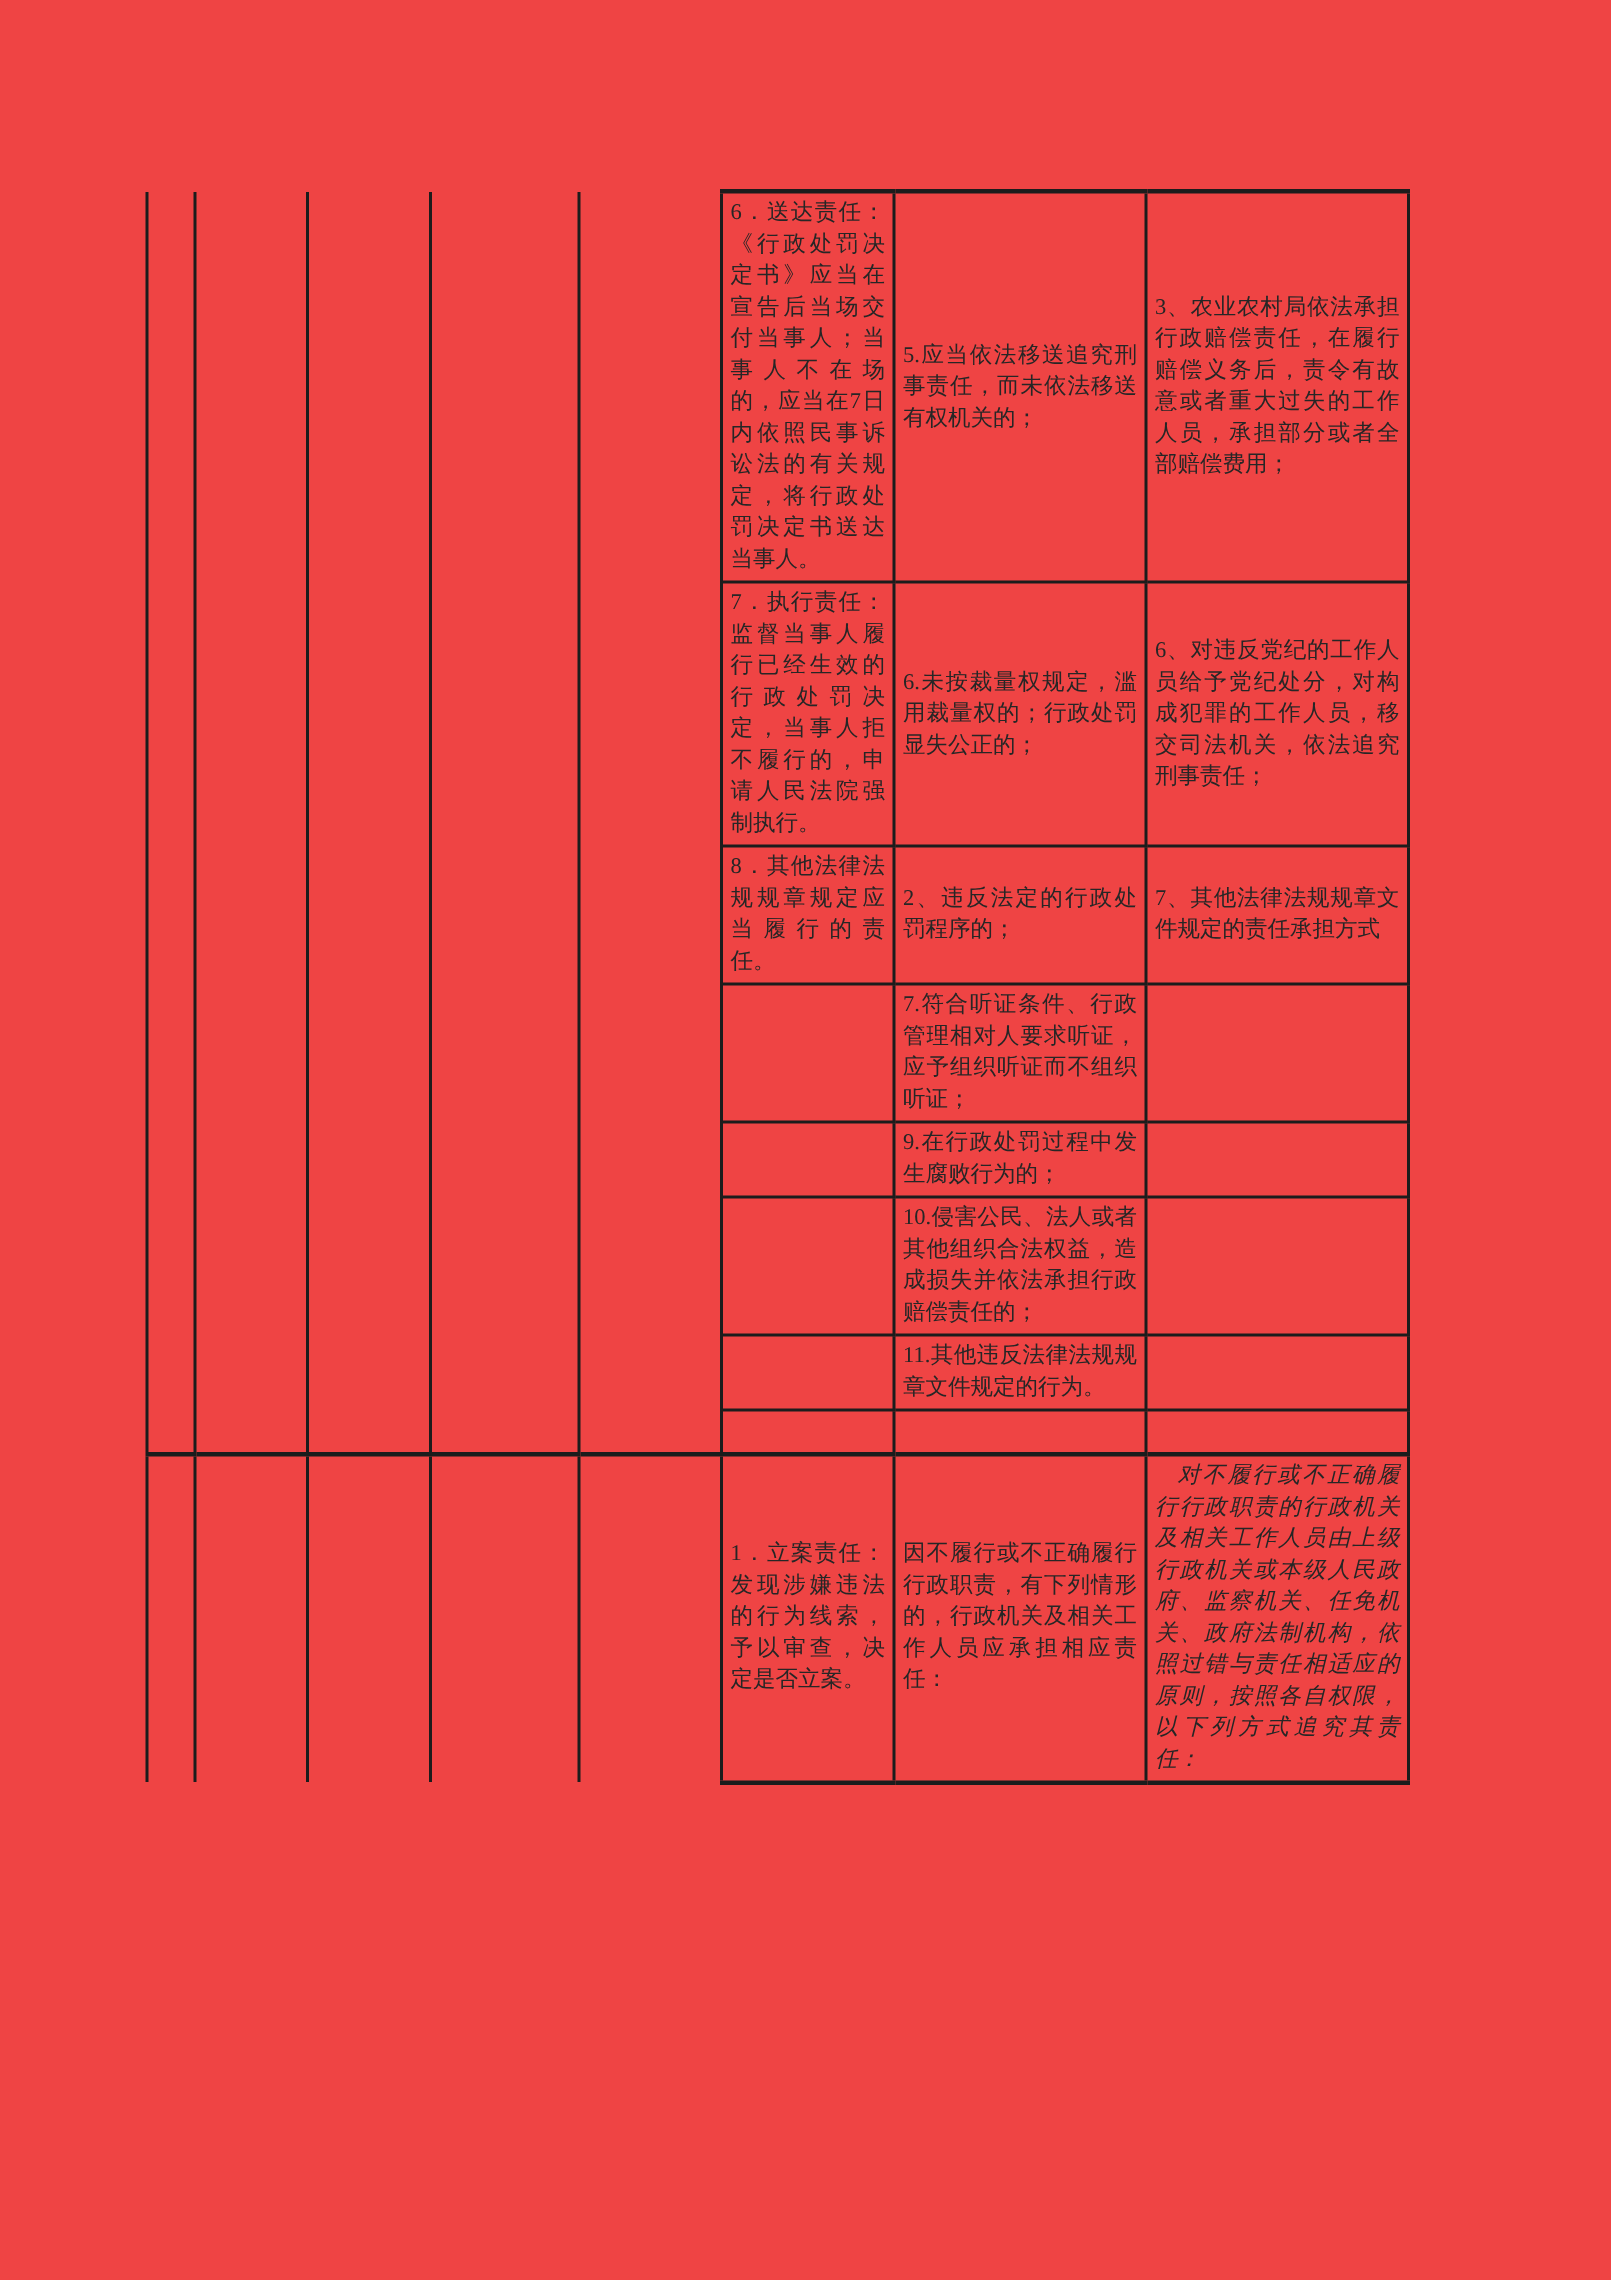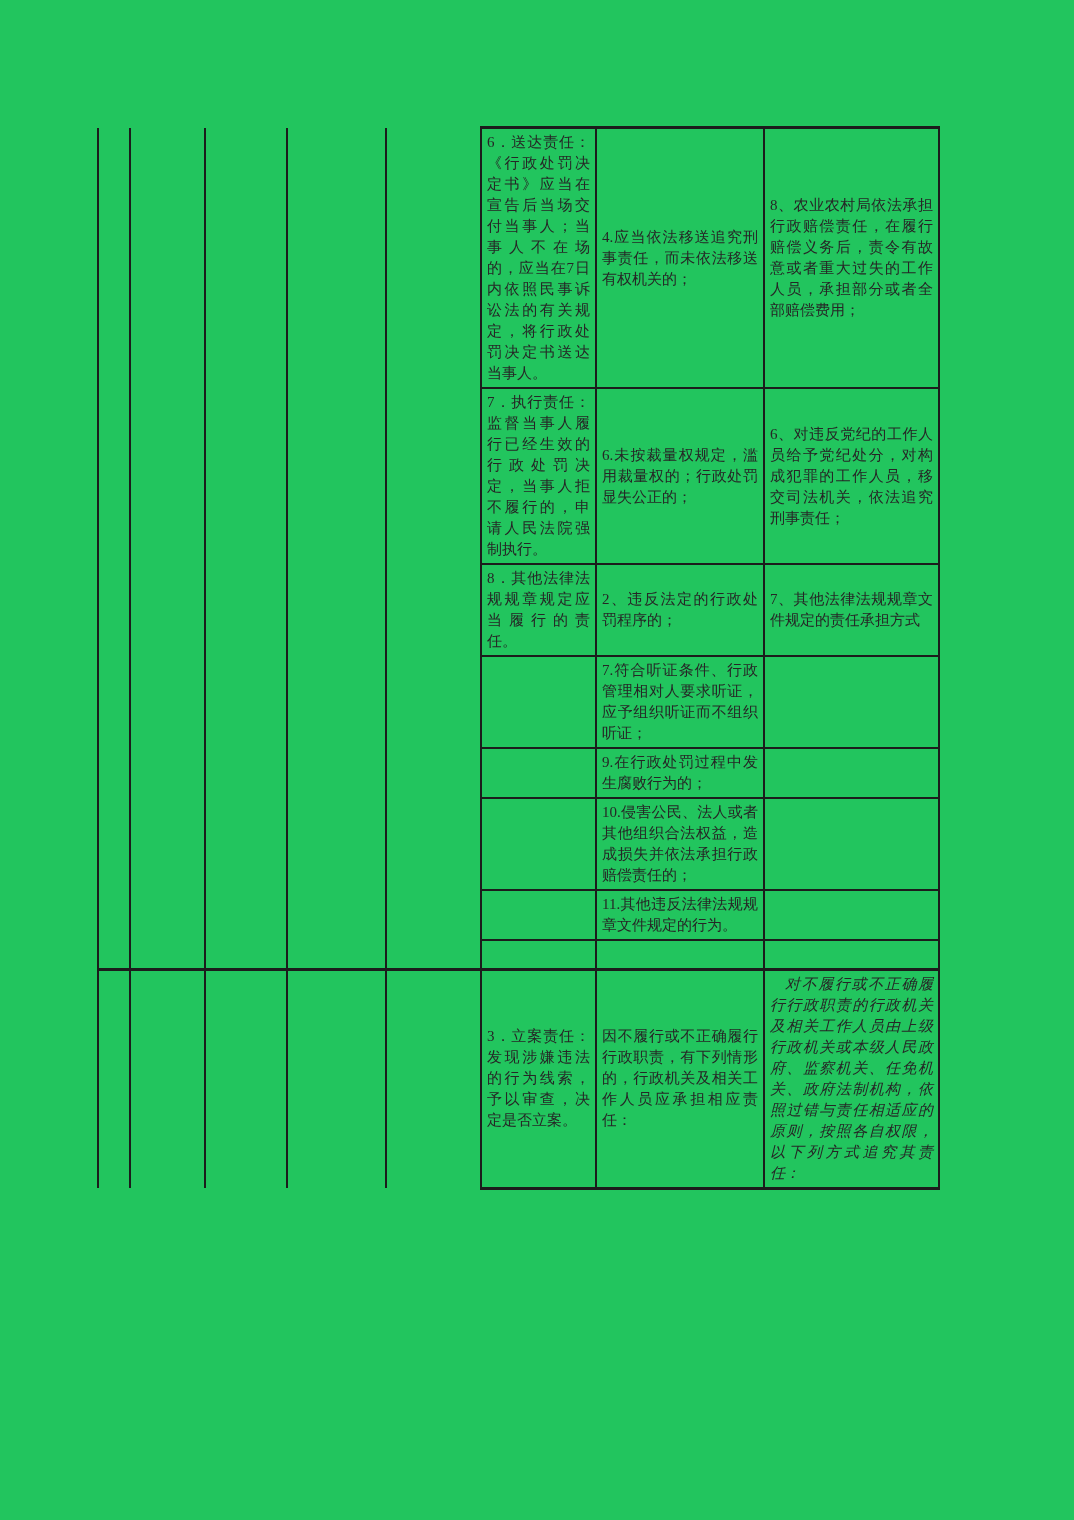--- a/index.html
+++ b/index.html
@@ -5,21 +5,21 @@
   html, body {
     margin: 0;
     padding: 0;
     background: #ffffff;
     font-family: "Liberation Serif", serif;
   }
   .sheet {
     position: relative;
     width: 1074px;
     height: 1520px;
-    background: #22c55e;
+    background: #ef4444;
     overflow: hidden;
   }
   table.resp {
     position: absolute;
     left: 97px;
     top: 126px;
     border-collapse: collapse;
     table-layout: fixed;
     width: 841px;
   }
@@ -75,22 +75,22 @@
       <col style="width:175px">
     </colgroup>
     <tbody>
       <tr class="h1 first-row">
         <td class="lc s1" rowspan="8"></td>
         <td class="lc s1" rowspan="8"></td>
         <td class="lc s1" rowspan="8"></td>
         <td class="lc s1" rowspan="8"></td>
         <td class="lc s1" rowspan="8"></td>
         <td class="tc">6．送达责任：《行政处罚决定书》应当在宣告后当场交付当事人；当事人不在场的，应当在7日内依照民事诉讼法的有关规定，将行政处罚决定书送达当事人。</td>
-        <td class="tc">4.应当依法移送追究刑事责任，而未依法移送有权机关的；</td>
-        <td class="tc">8、农业农村局依法承担行政赔偿责任，在履行赔偿义务后，责令有故意或者重大过失的工作人员，承担部分或者全部赔偿费用；</td>
+        <td class="tc">5.应当依法移送追究刑事责任，而未依法移送有权机关的；</td>
+        <td class="tc">3、农业农村局依法承担行政赔偿责任，在履行赔偿义务后，责令有故意或者重大过失的工作人员，承担部分或者全部赔偿费用；</td>
       </tr>
       <tr class="h2">
         <td class="tc">7．执行责任：监督当事人履行已经生效的行政处罚决定，当事人拒不履行的，申请人民法院强制执行。</td>
         <td class="tc">6.未按裁量权规定，滥用裁量权的；行政处罚显失公正的；</td>
         <td class="tc">6、对违反党纪的工作人员给予党纪处分，对构成犯罪的工作人员，移交司法机关，依法追究刑事责任；</td>
       </tr>
       <tr class="h3">
         <td class="tc">8．其他法律法规规章规定应当履行的责任。</td>
         <td class="tc">2、违反法定的行政处罚程序的；</td>
         <td class="tc">7、其他法律法规规章文件规定的责任承担方式</td>
@@ -119,19 +119,19 @@
         <td class="tc"></td>
         <td class="tc"></td>
         <td class="tc"></td>
       </tr>
       <tr class="h9 section2-row">
         <td class="lc s2"></td>
         <td class="lc s2"></td>
         <td class="lc s2"></td>
         <td class="lc s2"></td>
         <td class="lc s2"></td>
-        <td class="tc">3．立案责任：发现涉嫌违法的行为线索，予以审查，决定是否立案。</td>
+        <td class="tc">1．立案责任：发现涉嫌违法的行为线索，予以审查，决定是否立案。</td>
         <td class="tc">因不履行或不正确履行行政职责，有下列情形的，行政机关及相关工作人员应承担相应责任：</td>
         <td class="tc indent">对不履行或不正确履行行政职责的行政机关及相关工作人员由上级行政机关或本级人民政府、监察机关、任免机关、政府法制机构，依照过错与责任相适应的原则，按照各自权限，以下列方式追究其责任：</td>
       </tr>
     </tbody>
   </table>
 </div>
 
 </body></html>

